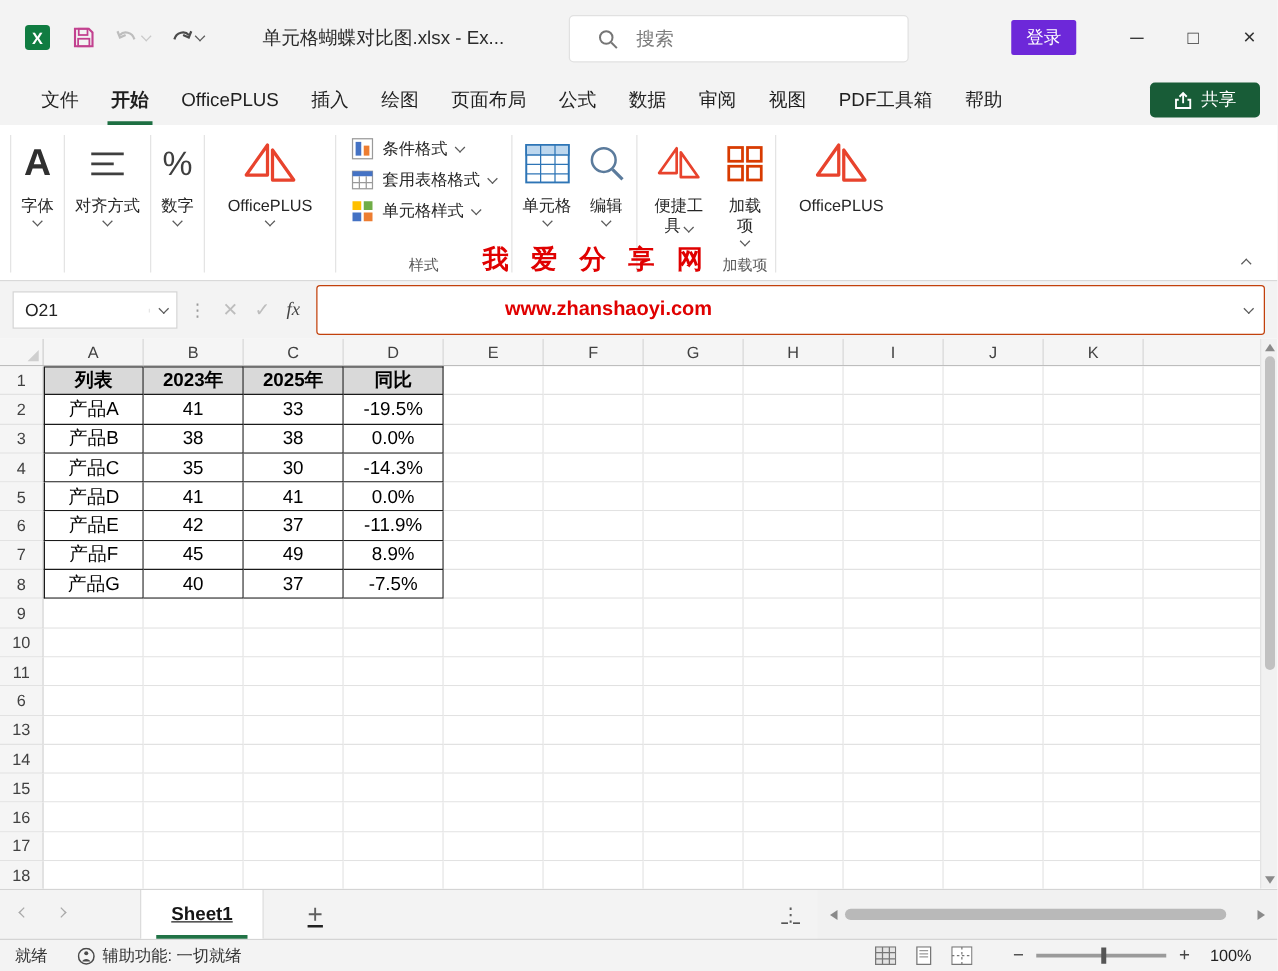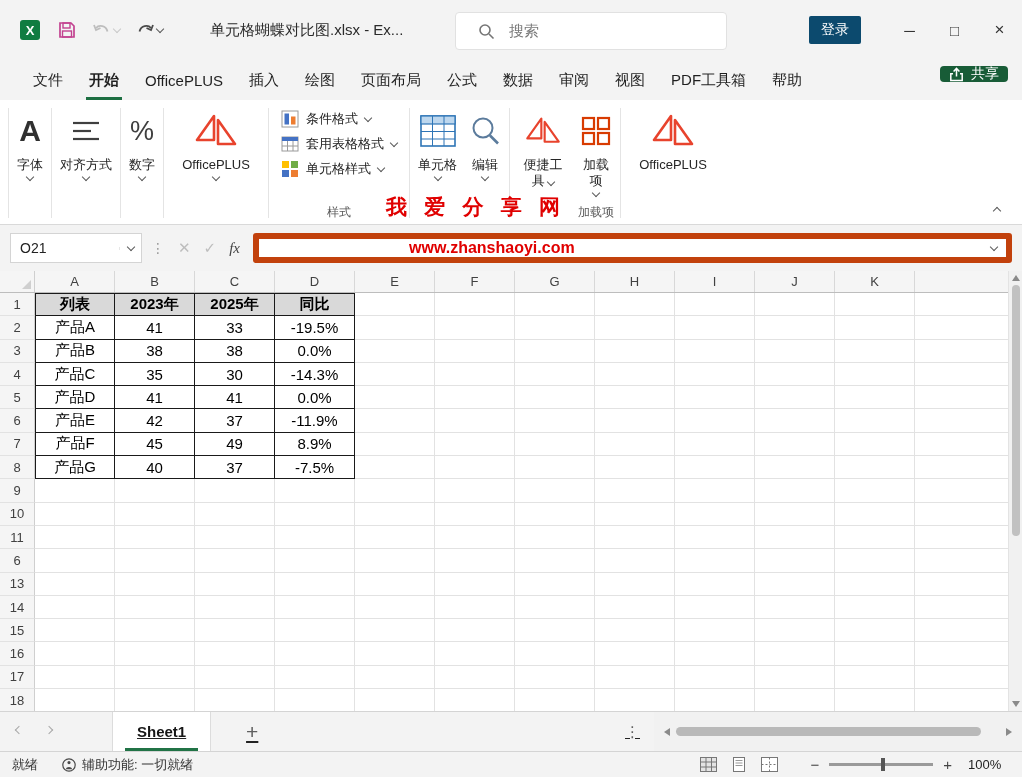--- a/index.html
+++ b/index.html
@@ -9,29 +9,29 @@
   .window { width:1022px; height:777px; display:flex; flex-direction:column; background:#f3f3f3; }
 
   
   .titlebar { height:60px; flex:none; position:relative; display:flex; align-items:center; background:#f3f3f3; }
   .tb-left { display:flex; align-items:center; gap:15px; padding-left:18px; }
   .tb-btn { display:flex; align-items:center; gap:2px; cursor:default; }
   .doc-title { font-size:15px; color:#2b2b2b; margin-left:32px; white-space:nowrap; }
   .search-box { position:absolute; left:455px; top:12px; width:272px; height:38px; background:#fff; border:1px solid #e1e1e1; border-radius:4px; display:flex; align-items:center; gap:14px; padding-left:22px; }
   .search-box span { font-size:15px; color:#7a7a7a; }
   .tb-right { position:absolute; right:0; top:0; height:60px; display:flex; align-items:center; }
-  .login-btn { background:#0c4a6e; color:#fff; font-size:14px; border:none; border-radius:2px; padding:5px 12px; margin-right:26px; font-family:inherit; }
+  .login-btn { background:#6d28d9; color:#fff; font-size:14px; border:none; border-radius:2px; padding:5px 12px; margin-right:26px; font-family:inherit; }
   .winbtn { width:45px; height:60px; display:flex; align-items:center; justify-content:center; font-size:15px; color:#333; }
 
   
   .ribbon-tabs { height:40px; flex:none; display:flex; align-items:stretch; padding-left:20px; position:relative; background:#f3f3f3; }
   .rtab { position:relative; padding:0 13px; font-size:15px; display:flex; align-items:center; color:#1f1f1f; white-space:nowrap; }
   .rtab.active { font-weight:bold; }
   .rtab.active::after { content:""; position:absolute; left:10px; right:10px; bottom:0; height:3px; background:#1D6F42; }
-  .share-btn { position:absolute; right:14px; top:6px; height:16px; background:#185C37; color:#fff; border-radius:4px; display:flex; align-items:center; gap:7px; padding:0 9px; font-size:14px; }
+  .share-btn { position:absolute; right:14px; top:6px; height:28px; background:#185C37; color:#fff; border-radius:4px; display:flex; align-items:center; gap:7px; padding:0 19px; font-size:14px; }
 
   
   .ribbon { height:125px; flex:none; background:#fff; border-bottom:1px solid #d9d9d9; display:flex; position:relative; padding:2px 6px 0 6px; }
   .rgroup { display:flex; flex-direction:column; }
   .rg-body { flex:1; display:flex; align-items:flex-start; justify-content:center; }
   .rg-label { height:24px; display:flex; align-items:center; justify-content:center; gap:5px; font-size:12px; color:#5a5a5a; }
   .rsep { width:1px; background:#e4e4e4; margin:6px 2px; }
   .bigbtn { display:flex; flex-direction:column; align-items:center; padding:7px 6px 0 6px; gap:4px; }
   .bigbtn .bicon { height:44px; display:flex; align-items:center; justify-content:center; }
   .bigbtn .lbl { font-size:13px; color:#262626; text-align:center; line-height:16px; }
@@ -48,21 +48,21 @@
 
   
   .formulabar { height:46px; flex:none; display:flex; align-items:center; gap:9px; padding:0 10px; background:#f3f3f3; }
   .namebox { width:132px; height:30px; background:#fff; border:1px solid #d4d4d4; display:flex; align-items:center; font-size:14px; }
   .namebox .nb-text { flex:1; padding-left:9px; }
   .namebox .nb-dd { width:22px; display:flex; justify-content:center; border-left:1px solid #e6e6e6; }
   .vdots { font-size:14px; color:#9a9a9a; letter-spacing:0; }
   .fb-icons { display:flex; align-items:center; gap:13px; padding:0 4px; }
   .fb-x, .fb-ok { font-size:15px; color:#bdbdbd; }
   .fb-fx { font-size:15px; font-style:italic; font-family:"Liberation Serif","DejaVu Serif",serif; color:#444; }
-  .finput { flex:1; height:30px; background:#fff; border:6px solid #c2410c; border-radius:3px; display:flex; align-items:center; position:relative; }
+  .finput { flex:1; height:40px; background:#fff; border:1px solid #c2410c; border-radius:3px; display:flex; align-items:center; position:relative; }
   .wm2 { margin-left:150px; font-size:16px; font-weight:bold; }
   .finput .fi-dd { position:absolute; right:9px; }
 
   
   .gridwrap { flex:1; position:relative; background:#fff; overflow:hidden; }
   .gridinner { position:absolute; left:0; top:0; right:14px; bottom:0; display:flex; flex-direction:column; overflow:hidden; }
   .colheads { height:22px; flex:none; display:flex; background:#f5f5f5; border-bottom:1px solid #bdbdbd; }
   .corner { width:35px; flex:none; border-right:1px solid #cfcfcf; background:#f5f5f5; position:relative; }
   .corner::after { content:""; position:absolute; right:3px; bottom:3px; border-left:9px solid transparent; border-bottom:9px solid #cfcfcf; }
   .colhdr { width:80px; flex:none; display:flex; align-items:center; justify-content:center; font-size:13px; color:#414141; border-right:1px solid #d8d8d8; }
@@ -375,21 +375,21 @@
                   <path d="M42 32 L25 8 L25 32 Z"></path>
                 </g>
               </svg>
           </span>
           <span class="lbl">OfficePLUS</span>
         </div>
       </div>
       <div class="rg-label"></div>
     </div>
 
-    <span class="wm1" style="color: rgb(224, 0, 0); font-family: Liberation Serif, serif;">我 爱 分 享 网</span>
+    <span class="wm1" style="color: rgb(224, 0, 0);">我 爱 分 享 网</span>
     <span class="chev up collapse-ribbon"></span>
   </div>
 
   <div class="formulabar">
     <div class="namebox">
       <span class="nb-text">O21</span>
       <span class="nb-dd">
           <span class="chev"></span>
         </span>
     </div>

